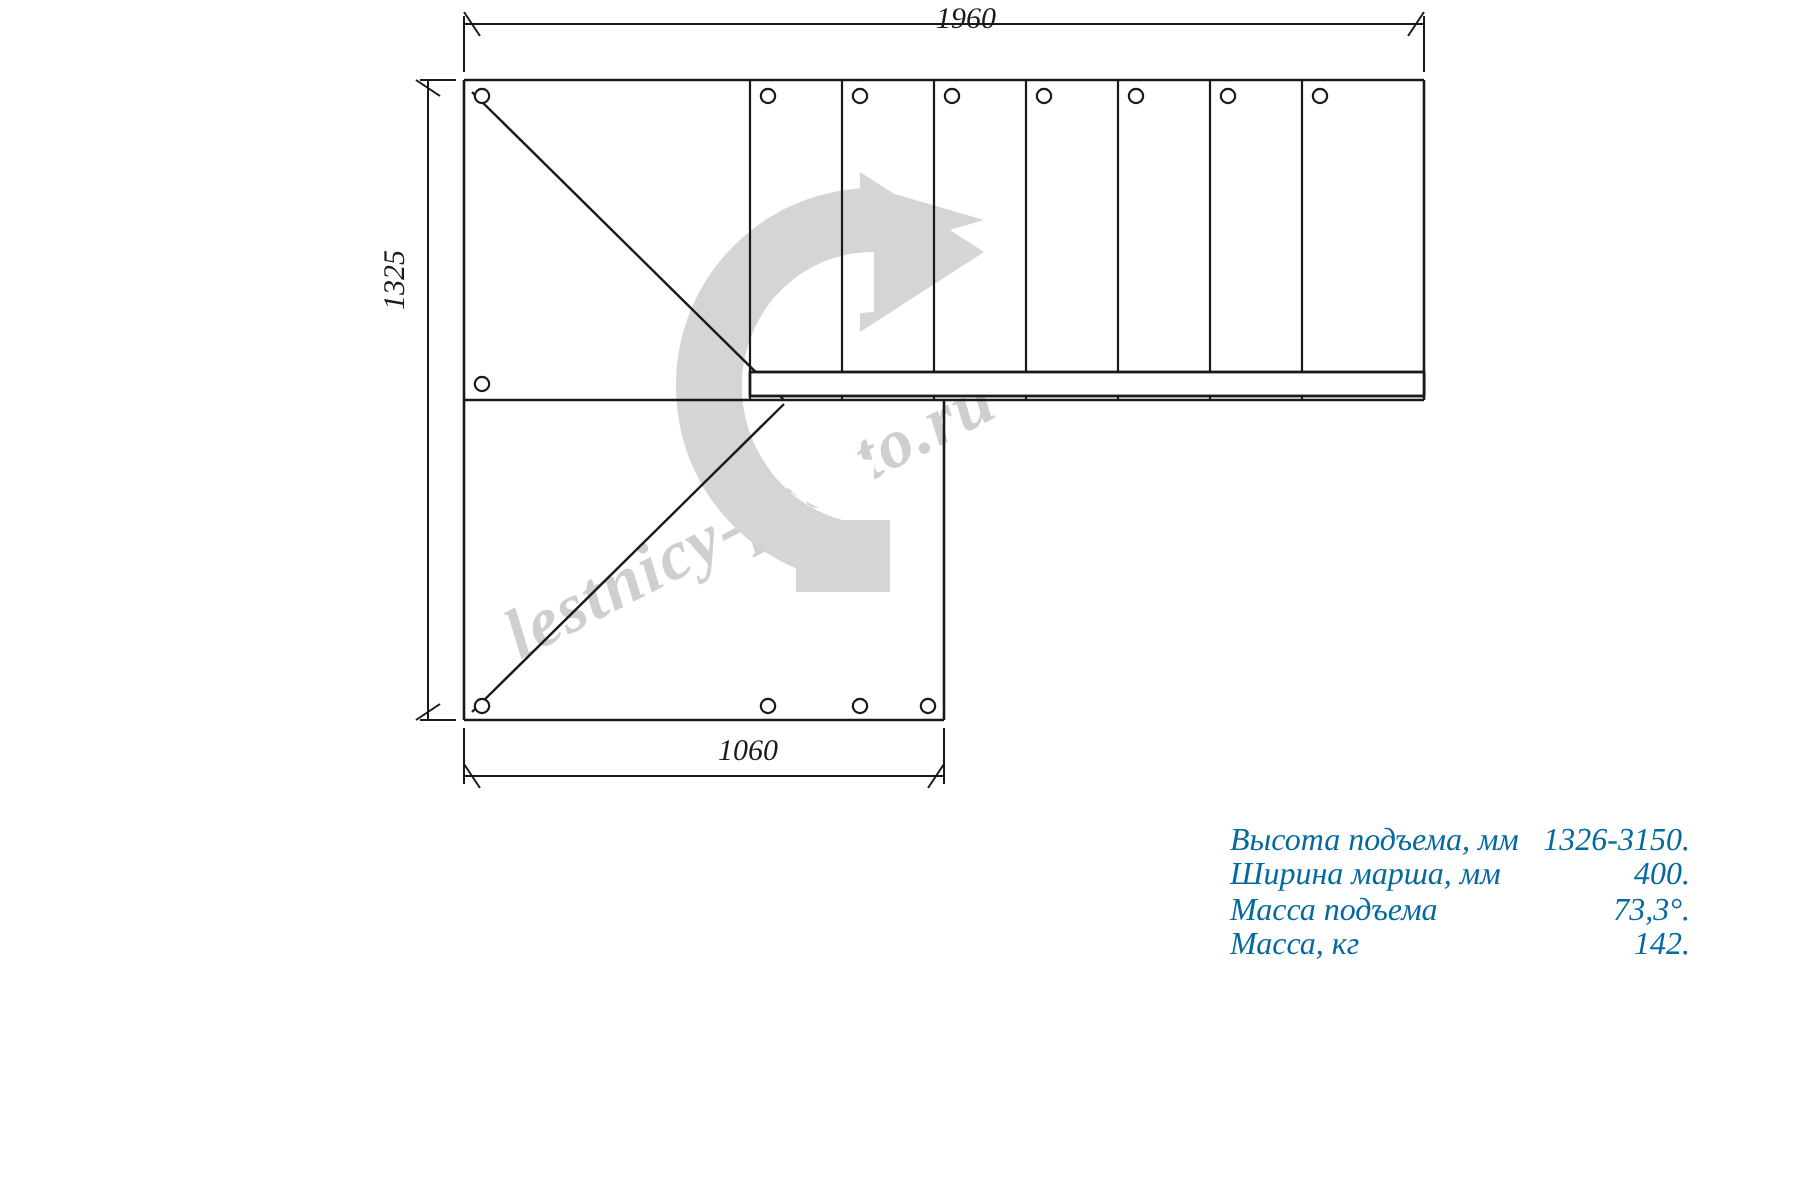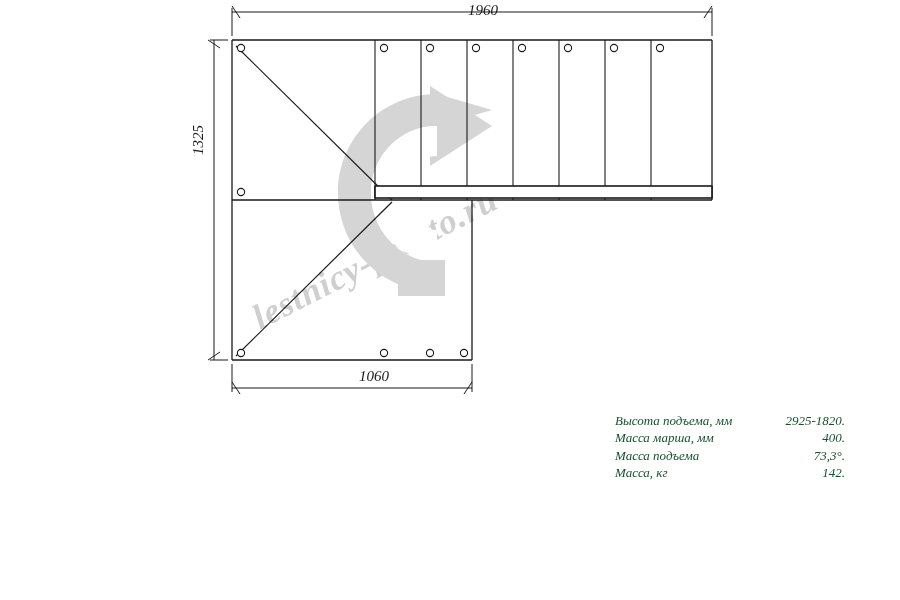--- a/index.html
+++ b/index.html
@@ -66,22 +66,22 @@
     white-space: nowrap;
     pointer-events: none;
   }
   
   #spec-table {
     position: absolute;
     left: 615px;
     top: 412px;
     width: 230px;
     font-style: italic;
-    font-size: 13px;
-    color: #14532d;
+    font-size: 16px;
+    color: #0369a1;
   }
   #spec-table table {
     border-collapse: collapse;
     width: 100%;
   }
   #spec-table td {
     padding: 0.5px 0;
     white-space: nowrap;
     line-height: 16.5px;
   }
@@ -213,24 +213,24 @@
 
   <div class="dim-label" id="dim-top-label">1960</div>
   <div class="dim-label" id="dim-bottom-label">1060</div>
   <div class="dim-label" id="dim-left-label">1325</div>
 
   <div id="spec-table">
     <table>
       <tbody>
         <tr>
           <td class="k">Высота подъема, мм</td>
-          <td class="v">2925-1820.</td>
-        </tr>
-        <tr>
-          <td class="k">Масса марша, мм</td>
+          <td class="v">1326-3150.</td>
+        </tr>
+        <tr>
+          <td class="k">Ширина марша, мм</td>
           <td class="v">400.</td>
         </tr>
         <tr>
           <td class="k">Масса подъема</td>
           <td class="v">73,3°.</td>
         </tr>
         <tr>
           <td class="k">Масса, кг</td>
           <td class="v">142.</td>
         </tr>

